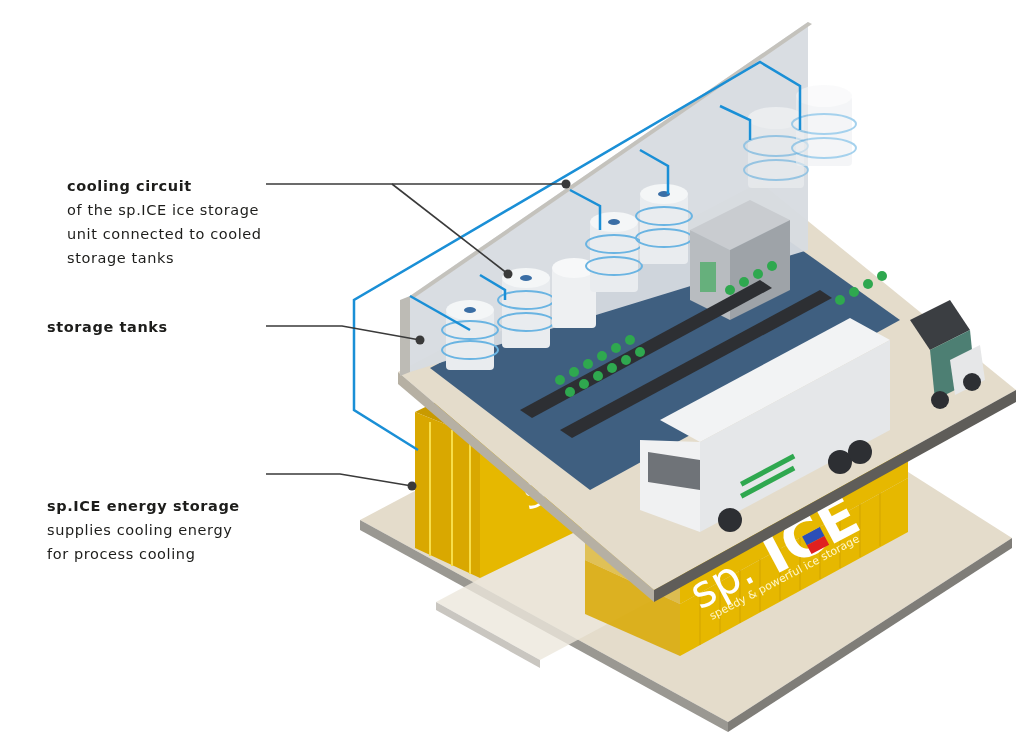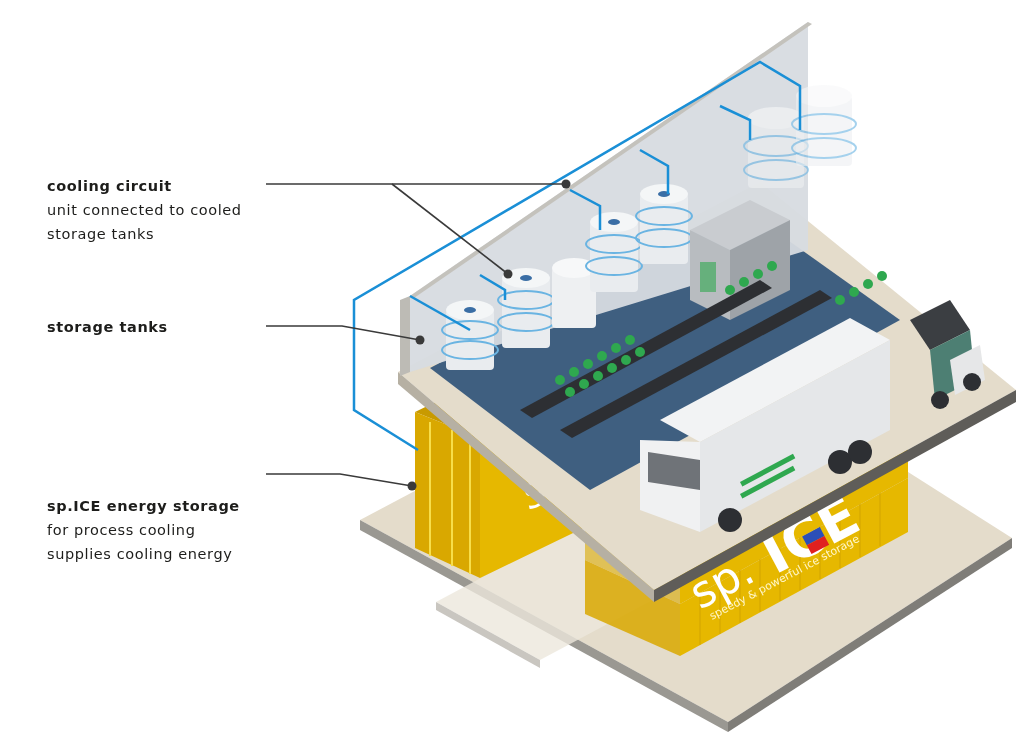--- a/index.html
+++ b/index.html
@@ -1,20 +1,20 @@
 <!DOCTYPE html>
 <html><head>
 <meta charset="utf-8">
 <style>
   html, body { margin:0; padding:0; background:#ffffff; }
   body { width:1024px; height:740px; position:relative; overflow:hidden; font-family:"DejaVu Sans", sans-serif; }
   .callout { position:absolute; left:47px; color:#1d1d1b; font-size:14.5px; line-height:24px; letter-spacing:0.6px; }
   .callout .title { font-weight:bold; display:block; }
   .callout .desc { display:block; }
-  #c1 { top:174px; }
+  #c1 { top:174px;margin-left:20px; }
   #c2 { top:315px; }
   #c3 { top:462px;margin-top:32px; }
   svg#scene { position:absolute; left:0; top:0; }
 </style>
 </head>
 <body>
 
 <svg id="scene" width="1024" height="740" viewBox="0 0 1024 740">
 
   <g>
@@ -209,25 +209,26 @@
   <g fill="#3a3a3a">
     <circle cx="566" cy="184" r="4.5"></circle>
     <circle cx="508" cy="274" r="4.5"></circle>
     <circle cx="420" cy="340" r="4.5"></circle>
     <circle cx="412" cy="486" r="4.5"></circle>
   </g>
 </svg>
 
 <div class="callout" id="c1">
   <span class="title">cooling circuit</span>
+  <span class="desc">of the sp.ICE ice storage</span>
   <span class="desc">unit connected to cooled</span>
   <span class="desc">storage tanks</span>
 </div>
 
 <div class="callout" id="c2">
   <span class="title">storage tanks</span>
 </div>
 
 <div class="callout" id="c3">
   <span class="title">sp.ICE energy storage</span>
+  <span class="desc">supplies cooling energy</span>
   <span class="desc">for process cooling</span>
-  <span class="desc">supplies cooling energy</span>
 </div>
 
 </body></html>

